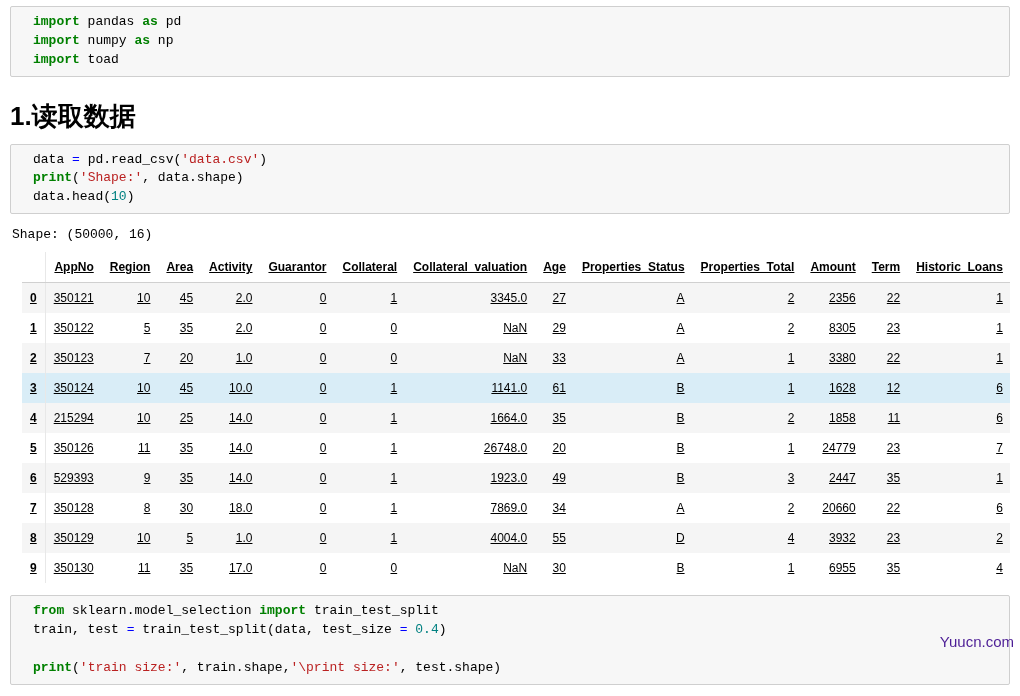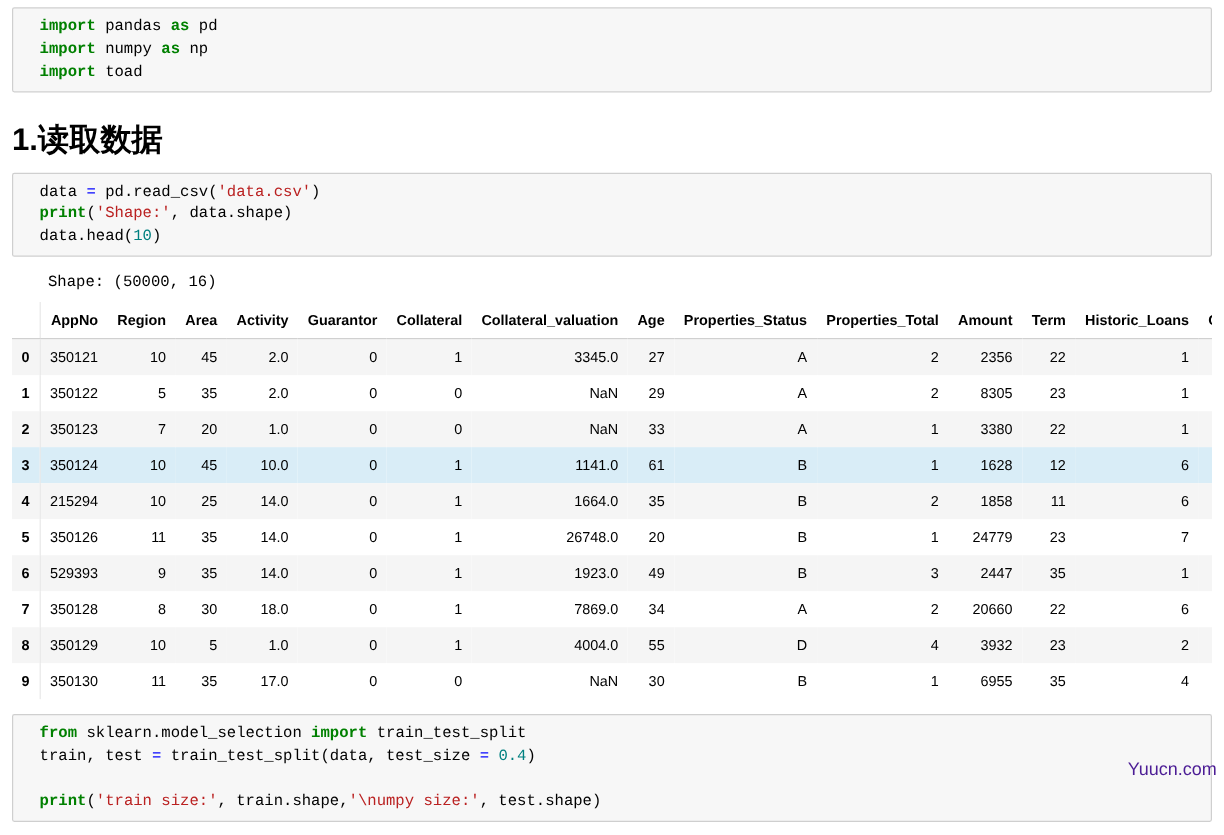--- a/index.html
+++ b/index.html
@@ -25,34 +25,34 @@
   .kw-green { color: #008000; font-weight: bold; }
   .kw-blue  { color: #0000FF; }
   .str-red  { color: #BA2121; }
   .num-teal { color: #008080; }
   .plain-output {
     font-family: "SimSun", "NSimSun", "Courier New", monospace;
     font-size: 13px;
     padding: 6px 2px 4px 2px;
     white-space: pre;
     line-height: 1.4;
-    margin-left: 28px;
   }
   h2.section {
     font-size: 26px;
     font-weight: bold;
     margin: 22px 0 10px 0;
     font-family: Arial, "Microsoft YaHei", sans-serif;
   }
   .df-wrap {
     overflow-x: scroll;
     overflow-y: hidden;
-    margin: 4px 0 12px 0;
+    margin: 4px 0 12px 12px;
     border: none;
     position: relative;
+    text-decoration: underline;
   }
   table.dataframe {
     border-collapse: collapse;
     font-family: Arial, sans-serif;
     font-size: 12px;
     table-layout: auto;
     white-space: nowrap;
     min-width: 1050px;
   }
   table.dataframe th {
@@ -302,18 +302,18 @@
           <td>4</td>
           <td></td>
         </tr>
       </tbody>
   </table>
 </div>
 
 <div class="cell-input"><span class="kw-green">from</span><span> sklearn.model_selection </span><span class="kw-green">import</span><span> train_test_split</span>
 <span>train, test </span><span class="kw-blue">=</span><span> train_test_split(data, test_size </span><span class="kw-blue">=</span><span> </span><span class="num-teal">0.4</span><span>)</span>
 
-<span class="kw-green">print</span><span>(</span><span class="str-red">'train size:'</span><span>, train.shape,</span><span class="str-red">'\numpy size:'</span><span>, test.shape)</span></div>
+<span class="kw-green">print</span><span>(</span><span class="str-red">'train size:'</span><span>, train.shape,</span><span class="str-red">'\print size:'</span><span>, test.shape)</span></div>
 
 <div class="plain-output">train size: (30000, 16)
 test size: (20000, 16)</div>
 
 <div class="watermark">Yuucn.com</div>
 
 </body></html>

